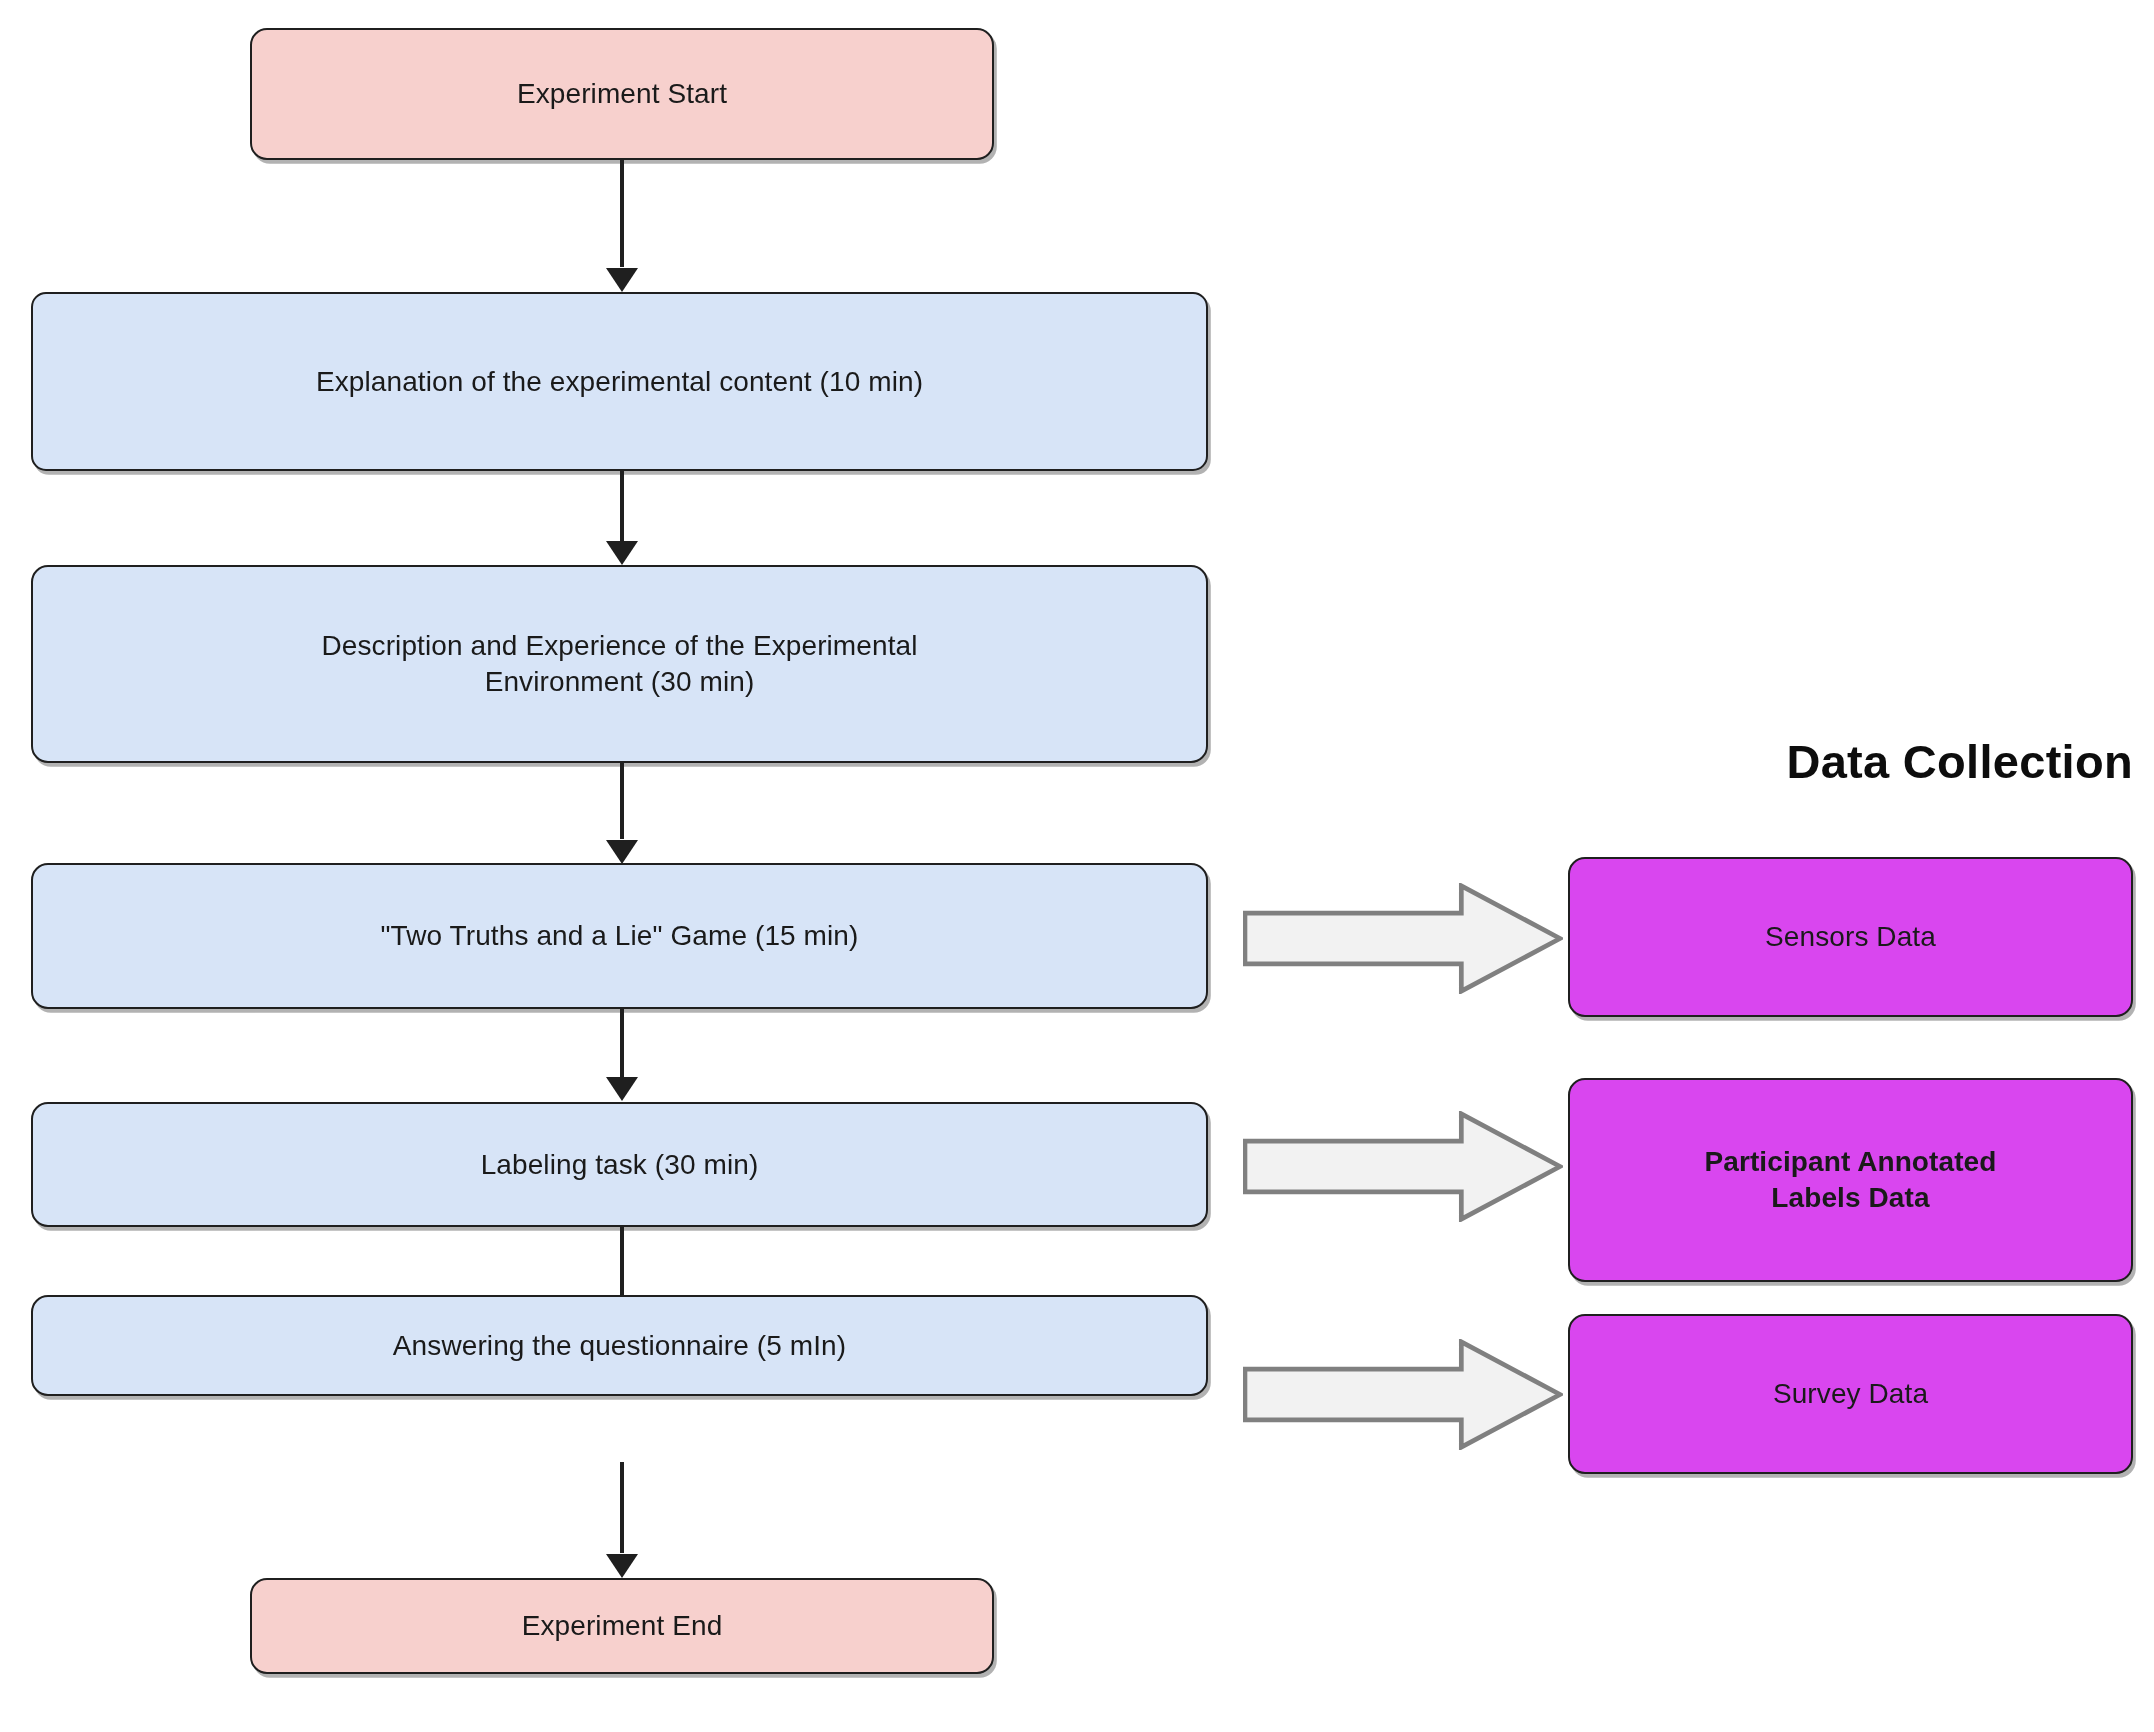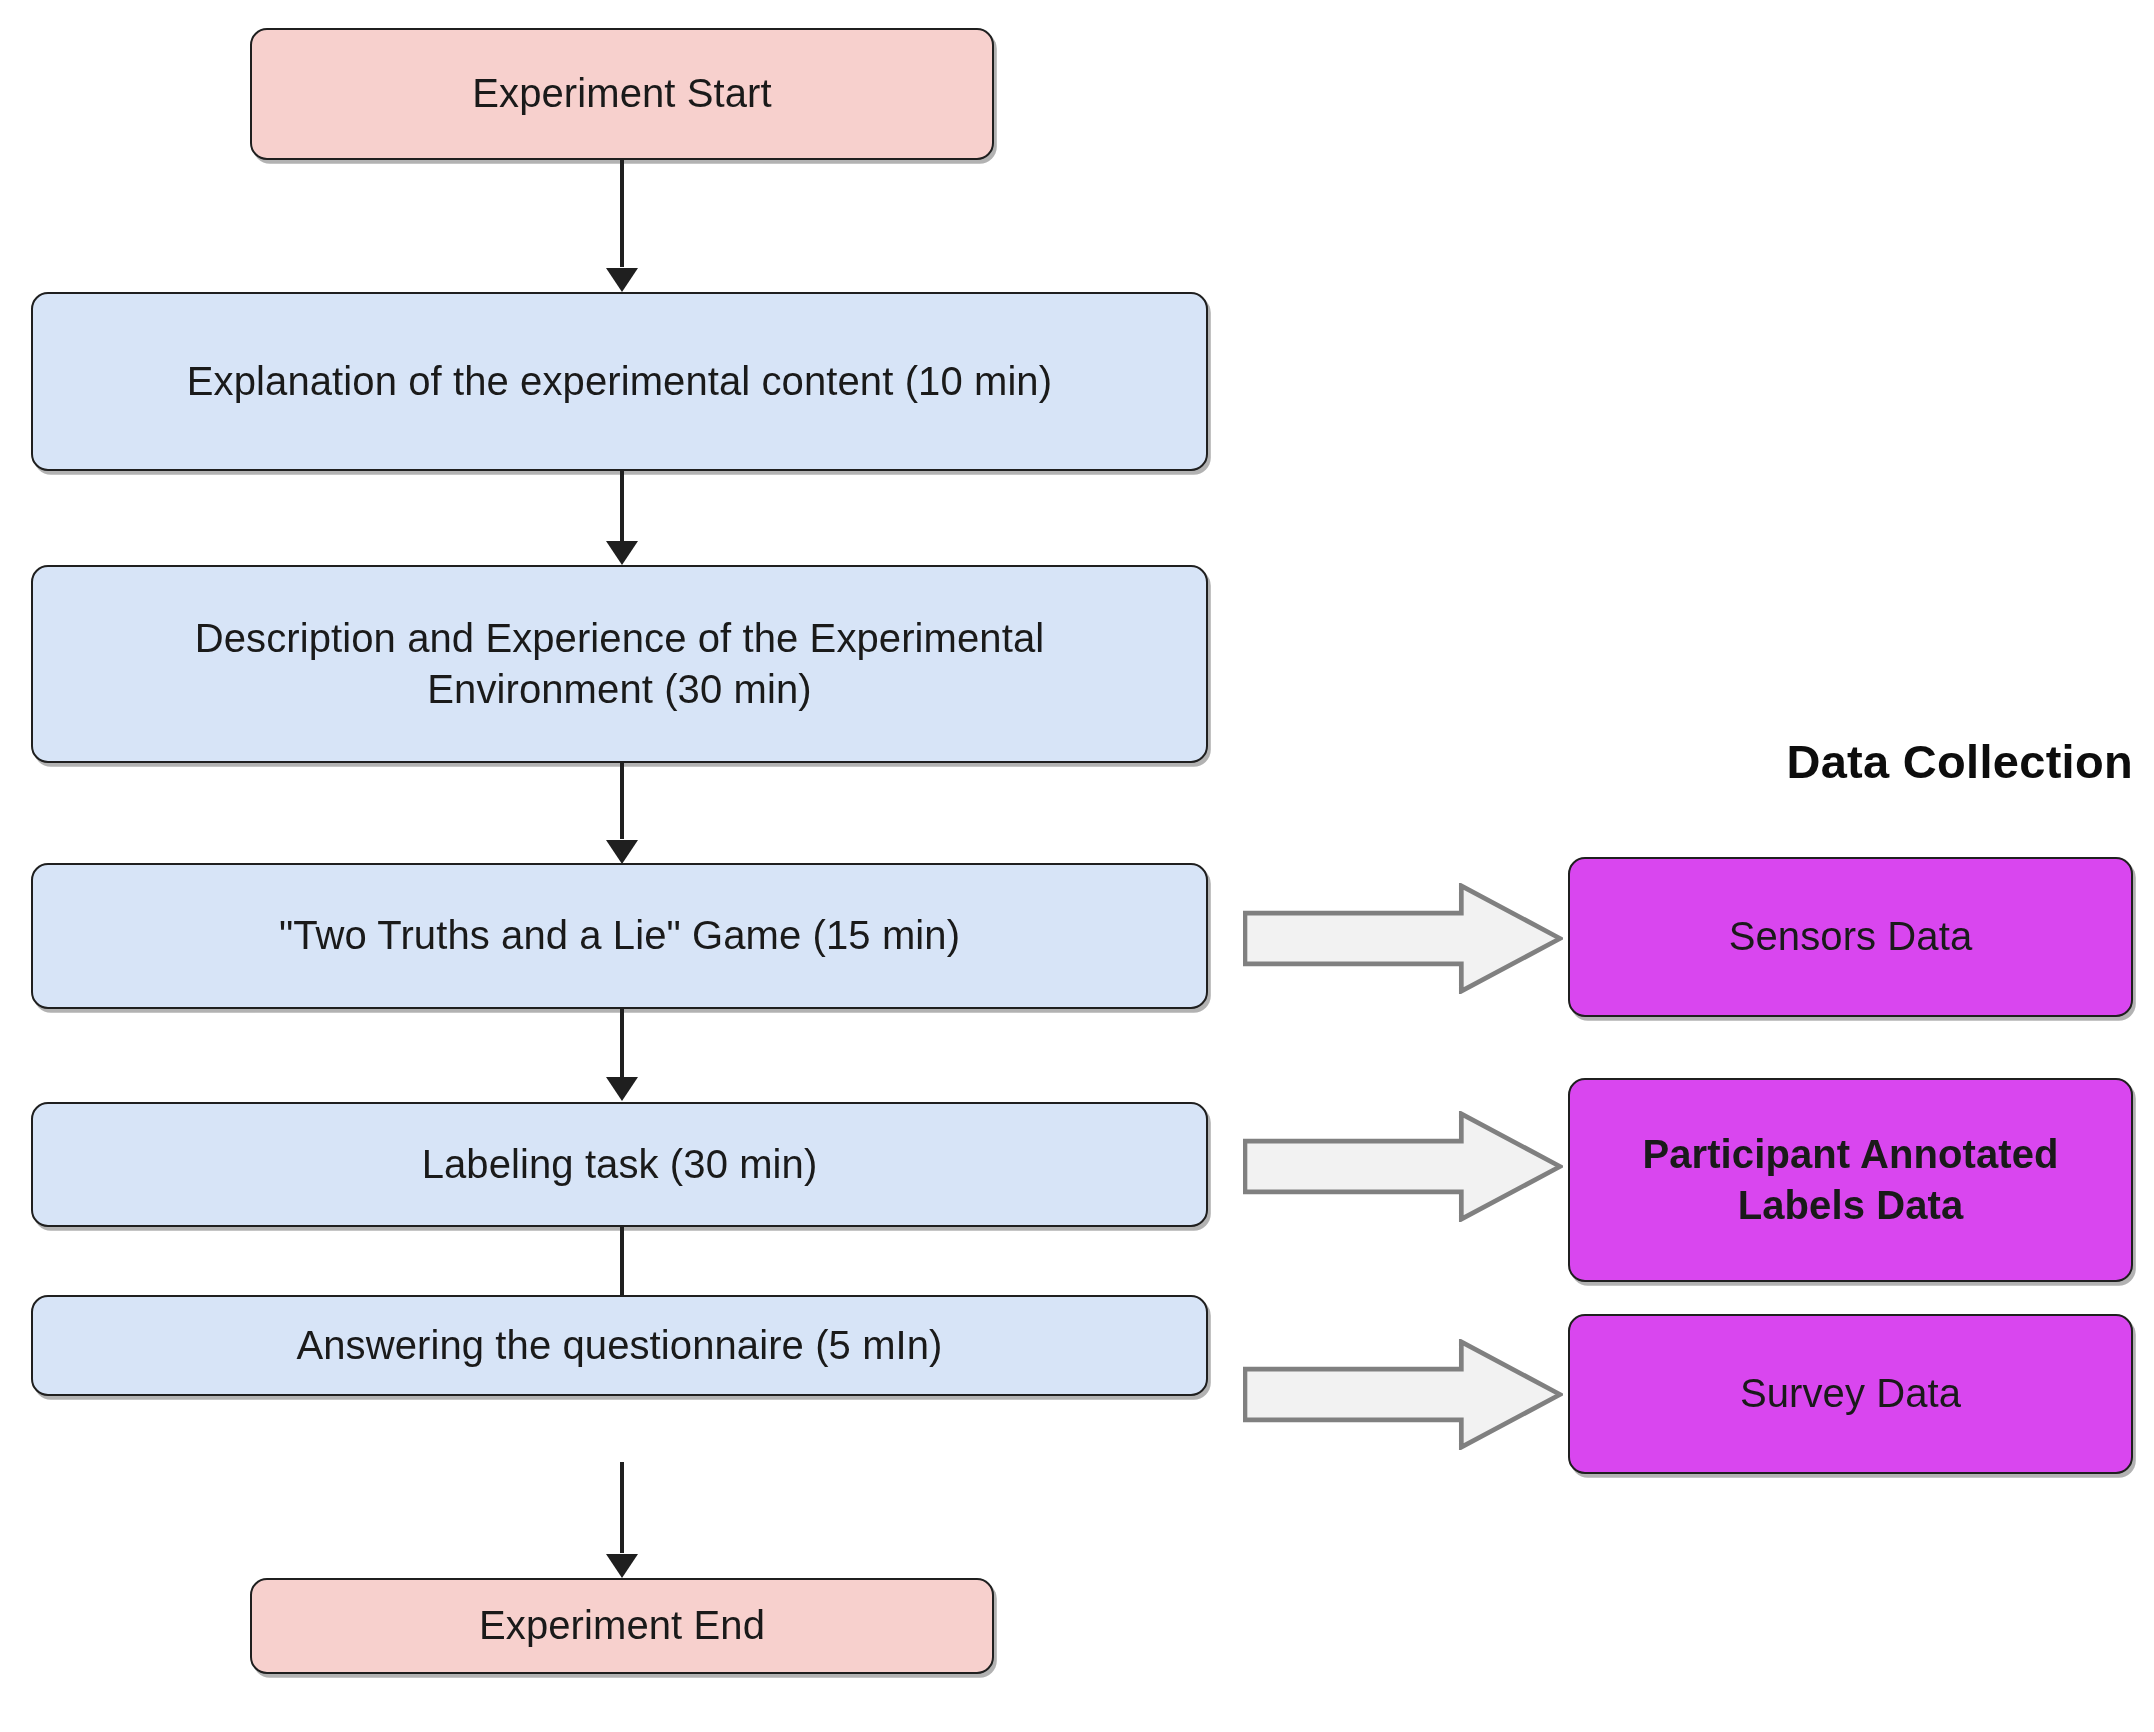--- a/index.html
+++ b/index.html
@@ -22,21 +22,21 @@
   .node {
     position: absolute;
     box-sizing: border-box;
     border: 2.8px solid #1f1f1f;
     border-radius: 17px;
     display: flex;
     align-items: center;
     justify-content: center;
     text-align: center;
     color: #1a1a1a;
-    font-size: 40px;
+    font-size: 28px;
     line-height: 1.28;
     letter-spacing: 0.1px;
     box-shadow: 2.8px 3.8px 0 rgba(0,0,0,0.30);
     padding: 0 17px;
   }
   .node .label { display: block; white-space: pre-line; }
 
   .node.terminator { background: #f7d0cd; }
   .node.process    { background: #d7e4f7; }
   .node.data       { background: #d946ef; }
@@ -89,21 +89,21 @@
 
   <div class="node terminator" style="left:250px; top:28px; width:744px; height:132px;">
     <span class="label">Experiment Start</span>
   </div>
 
   <div class="vconn" style="left:622px; top:160px; height:132px;">
     <div class="shaft" style="height:107px;"></div>
     <div class="head"></div>
   </div>
 
-  <div class="node process" style="left:31px; top:292px; width:1177px; height:179px;">
+  <div class="node process" style="left:31px; top:292px; width:1177px; height:179px;border-radius:15px;">
     <span class="label">Explanation of the experimental content (10 min)</span>
   </div>
 
   <div class="vconn" style="left:622px; top:471px; height:94px;">
     <div class="shaft" style="height:70px;"></div>
     <div class="head"></div>
   </div>
 
   <div class="node process" style="left:31px; top:565px; width:1177px; height:198px;">
     <span class="label">Description and Experience of the Experimental

